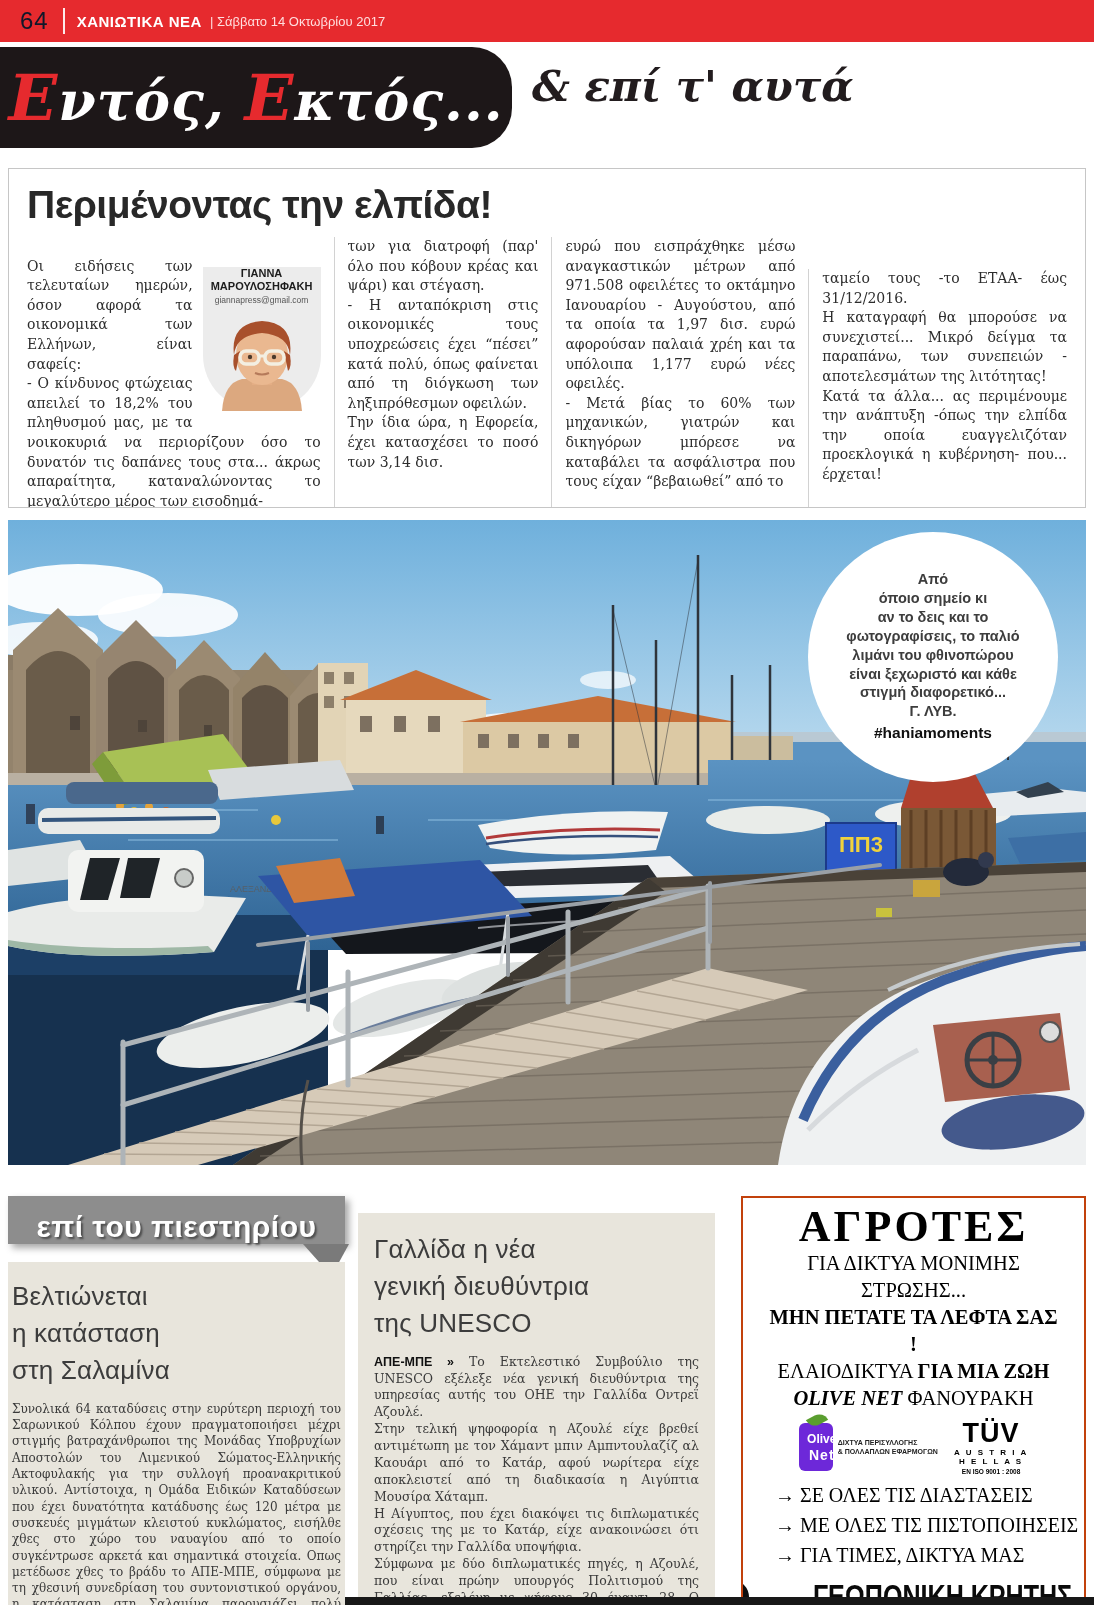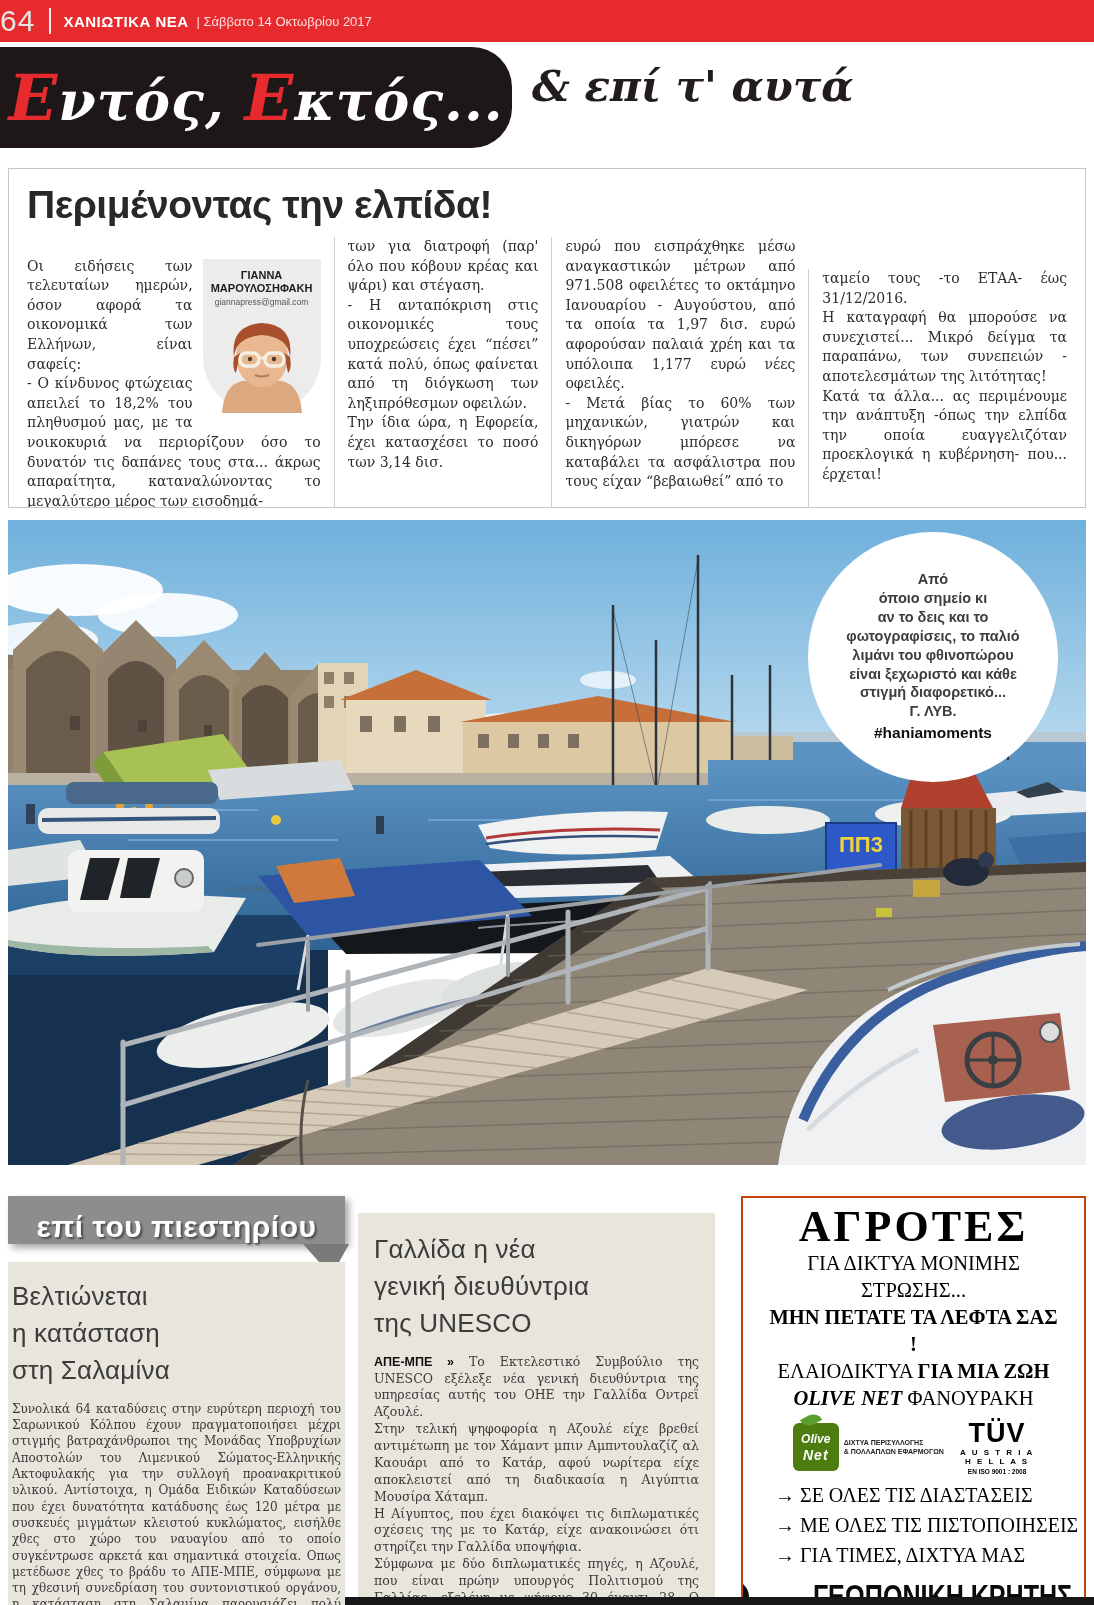--- a/index.html
+++ b/index.html
@@ -1,41 +1,41 @@
 <!DOCTYPE html>
 <html><head>
 <meta charset="utf-8">
 <style>
   html,body{margin:0;padding:0;background:#ffffff;}
   body{width:1094px;height:1605px;position:relative;font-family:"Liberation Sans",sans-serif;overflow:hidden;}
 
   
   .header-bar{position:absolute;left:0;top:0;width:1094px;height:42px;background:#e62a2e;display:flex;align-items:center;}
-  .page-num{color:#e5e5e5;font-size:30px;font-weight:400;margin-left:0;letter-spacing:1px;}
+  .page-num{color:#0f172a;font-size:24px;font-weight:400;margin-left:20px;letter-spacing:1px;}
   .head-div{width:2px;height:26px;background:#fff;margin:0 12px 0 14px;opacity:.9;}
   .masthead{color:#fff;font-weight:bold;font-size:15px;letter-spacing:.5px;}
   .head-date{color:#ffdede;font-size:13px;margin-left:8px;}
 
   
   .title-block{position:absolute;left:0;top:47px;width:512px;height:101px;background:#1d1718;border-radius:0 40px 40px 0;display:flex;align-items:center;justify-content:center;}
   .title-script{font-family:"DejaVu Serif","Liberation Serif",serif;font-style:italic;font-weight:bold;font-size:54px;color:#fff;letter-spacing:1px;white-space:nowrap;}
   .title-script .red-cap{color:#e62a2e;font-size:64px;}
   .title-suffix{position:absolute;left:532px;top:62px;font-family:"DejaVu Serif","Liberation Serif",serif;font-style:italic;font-weight:bold;font-size:42px;color:#221c1e;white-space:nowrap;}
 
   
   .article-box{position:absolute;left:8px;top:168px;width:1078px;height:340px;border:1px solid #c6c6c6;box-sizing:border-box;background:#fff;padding:12px 18px 10px 18px;overflow:hidden;}
   .headline{font-size:39px;font-weight:bold;color:#282828;letter-spacing:-.5px;margin:2px 0 10px 0;}
   .article-body{display:flex;align-items:stretch;}
   .col{font-family:"DejaVu Serif","Liberation Serif",serif;font-size:14px;line-height:1.4;color:#2d2d2d;text-align:justify;white-space:pre-line;}
   .col+.col{border-left:1px solid #d2d2d2;padding-left:13px;margin-left:13px;}
   .col-a{width:30%;}
   .col-b{width:19.5%;}
   .col-c{width:23.5%;}
   .col-d{width:25%;margin-top:32px;}
-  .byline-card{float:right;width:118px;margin:2px 0 8px 10px;background:#ececec;border-radius:0 0 56px 56px;text-align:center;padding-top:10px;font-family:"Liberation Sans",sans-serif;white-space:normal;}
+  .byline-card{float:right;width:118px;margin:10px 0 8px 10px;background:#ececec;border-radius:0 0 56px 56px;text-align:center;padding-top:0;font-family:"Liberation Sans",sans-serif;white-space:normal;}
   .byline-name{font-size:11px;font-weight:bold;color:#1c1c1c;line-height:1.2;}
   .byline-email{font-size:8.5px;color:#555;margin-top:2px;}
   .avatar{display:block;margin:4px auto 0 auto;}
 
   
   .photo{position:absolute;left:8px;top:520px;width:1078px;height:645px;overflow:hidden;}
   .caption-bubble{position:absolute;left:800px;top:12px;width:250px;height:250px;border-radius:50%;background:#ffffff;display:flex;flex-direction:column;align-items:center;justify-content:center;text-align:center;}
   .cap-line{font-size:14.5px;font-weight:bold;color:#3d3d3d;line-height:1.3;}
   .cap-sign{font-size:14.5px;font-weight:bold;color:#3d3d3d;line-height:1.35;}
   .cap-tag{font-size:15.5px;font-weight:800;color:#101010;line-height:1.4;}
@@ -55,21 +55,21 @@
   .lead-tag{font-family:"Liberation Sans",sans-serif;font-weight:bold;color:#111;}
 
   
   .ad-box{position:absolute;left:741px;top:1196px;width:345px;height:405px;border:2px solid #c2410c;box-sizing:border-box;background:#fff;padding:6px 26px;text-align:center;font-family:"Liberation Serif","DejaVu Serif",serif;color:#000;overflow:hidden;}
   .ad-title{font-size:44px;font-weight:bold;letter-spacing:3px;line-height:1.05;}
   .ad-line{font-size:20.5px;line-height:1.32;}
   .ad-line.bold{font-weight:bold;}
   .ad-italic{font-style:italic;font-weight:bold;}
   .ad-logos{display:flex;align-items:center;justify-content:center;gap:16px;margin:7px 0 5px 0;}
   .on-logo-wrap{display:flex;align-items:center;gap:5px;}
-  .on-logo{position:relative;width:46px;height:48px;background:#4d7c0f;border-radius:6px;flex:0 0 auto;font-style:italic;}
+  .on-logo{position:relative;width:34px;height:48px;background:#6d28d9;border-radius:6px;flex:0 0 auto;}
   .on-leaf{position:absolute;left:8px;top:-8px;width:20px;height:10px;background:#5a9e2f;border-radius:0 12px 0 12px;transform:rotate(-28deg);}
   .on-t1{position:absolute;left:0;top:9px;width:46px;color:#fff;font-family:"Liberation Sans",sans-serif;font-size:12px;font-weight:bold;}
   .on-t2{position:absolute;left:0;top:24px;width:46px;color:#fff;font-family:"Liberation Sans",sans-serif;font-size:14px;font-weight:900;letter-spacing:1px;}
   .on-desc{font-family:"Liberation Sans",sans-serif;font-size:7px;font-weight:bold;color:#222;text-align:left;line-height:1.35;}
   .tuv{font-family:"Liberation Sans",sans-serif;text-align:center;line-height:1.1;}
   .tuv-name{font-size:27px;font-weight:900;letter-spacing:1px;}
   .tuv-sub{font-size:8px;font-weight:bold;letter-spacing:2px;}
   .tuv-iso{font-size:6.5px;font-weight:bold;margin-top:1px;}
   .ad-bullet{font-size:20px;text-align:left;line-height:1.5;padding-left:6px;white-space:nowrap;}
   .company-row{display:flex;align-items:center;justify-content:center;gap:22px;margin-top:8px;}
@@ -429,21 +429,21 @@
     <div class="tuv">
       <div class="tuv-name">TÜV</div>
       <div class="tuv-sub">A U S T R I A</div>
       <div class="tuv-sub">H E L L A S</div>
       <div class="tuv-iso">EN ISO 9001 : 2008</div>
     </div>
   </div>
 
   <div class="ad-bullet">→ ΣΕ ΟΛΕΣ ΤΙΣ ΔΙΑΣΤΑΣΕΙΣ</div>
   <div class="ad-bullet">→ ΜΕ ΟΛΕΣ ΤΙΣ ΠΙΣΤΟΠΟΙΗΣΕΙΣ</div>
-  <div class="ad-bullet">→ ΓΙΑ ΤΙΜΕΣ, ΔΙΧΤΥΑ ΜΑΣ</div>
+  <div class="ad-bullet">→ ΓΙΑ ΤΙΜΕΣ, ΔΙΚΤΥΑ ΜΑΣ</div>
 
   <div class="company-row">
     <svg class="gk-logo" width="36" height="36" viewBox="0 0 36 36">
       <circle cx="18" cy="18" r="17" fill="#0d0d0d"></circle>
       <text x="18" y="25" text-anchor="middle" font-family="Liberation Serif, serif" font-style="italic" font-weight="bold" font-size="17" fill="#ffffff">γκ</text>
     </svg>
     <div class="center-scale"><span class="condensed company-name">ΓΕΩΠΟΝΙΚΗ ΚΡΗΤΗΣ</span></div>
   </div>
   <div class="center-scale"><span class="condensed owner-name">ΓΙΑΚΟΥΜΟΓΙΑΝΝΑΚΗΣ</span></div>
 

